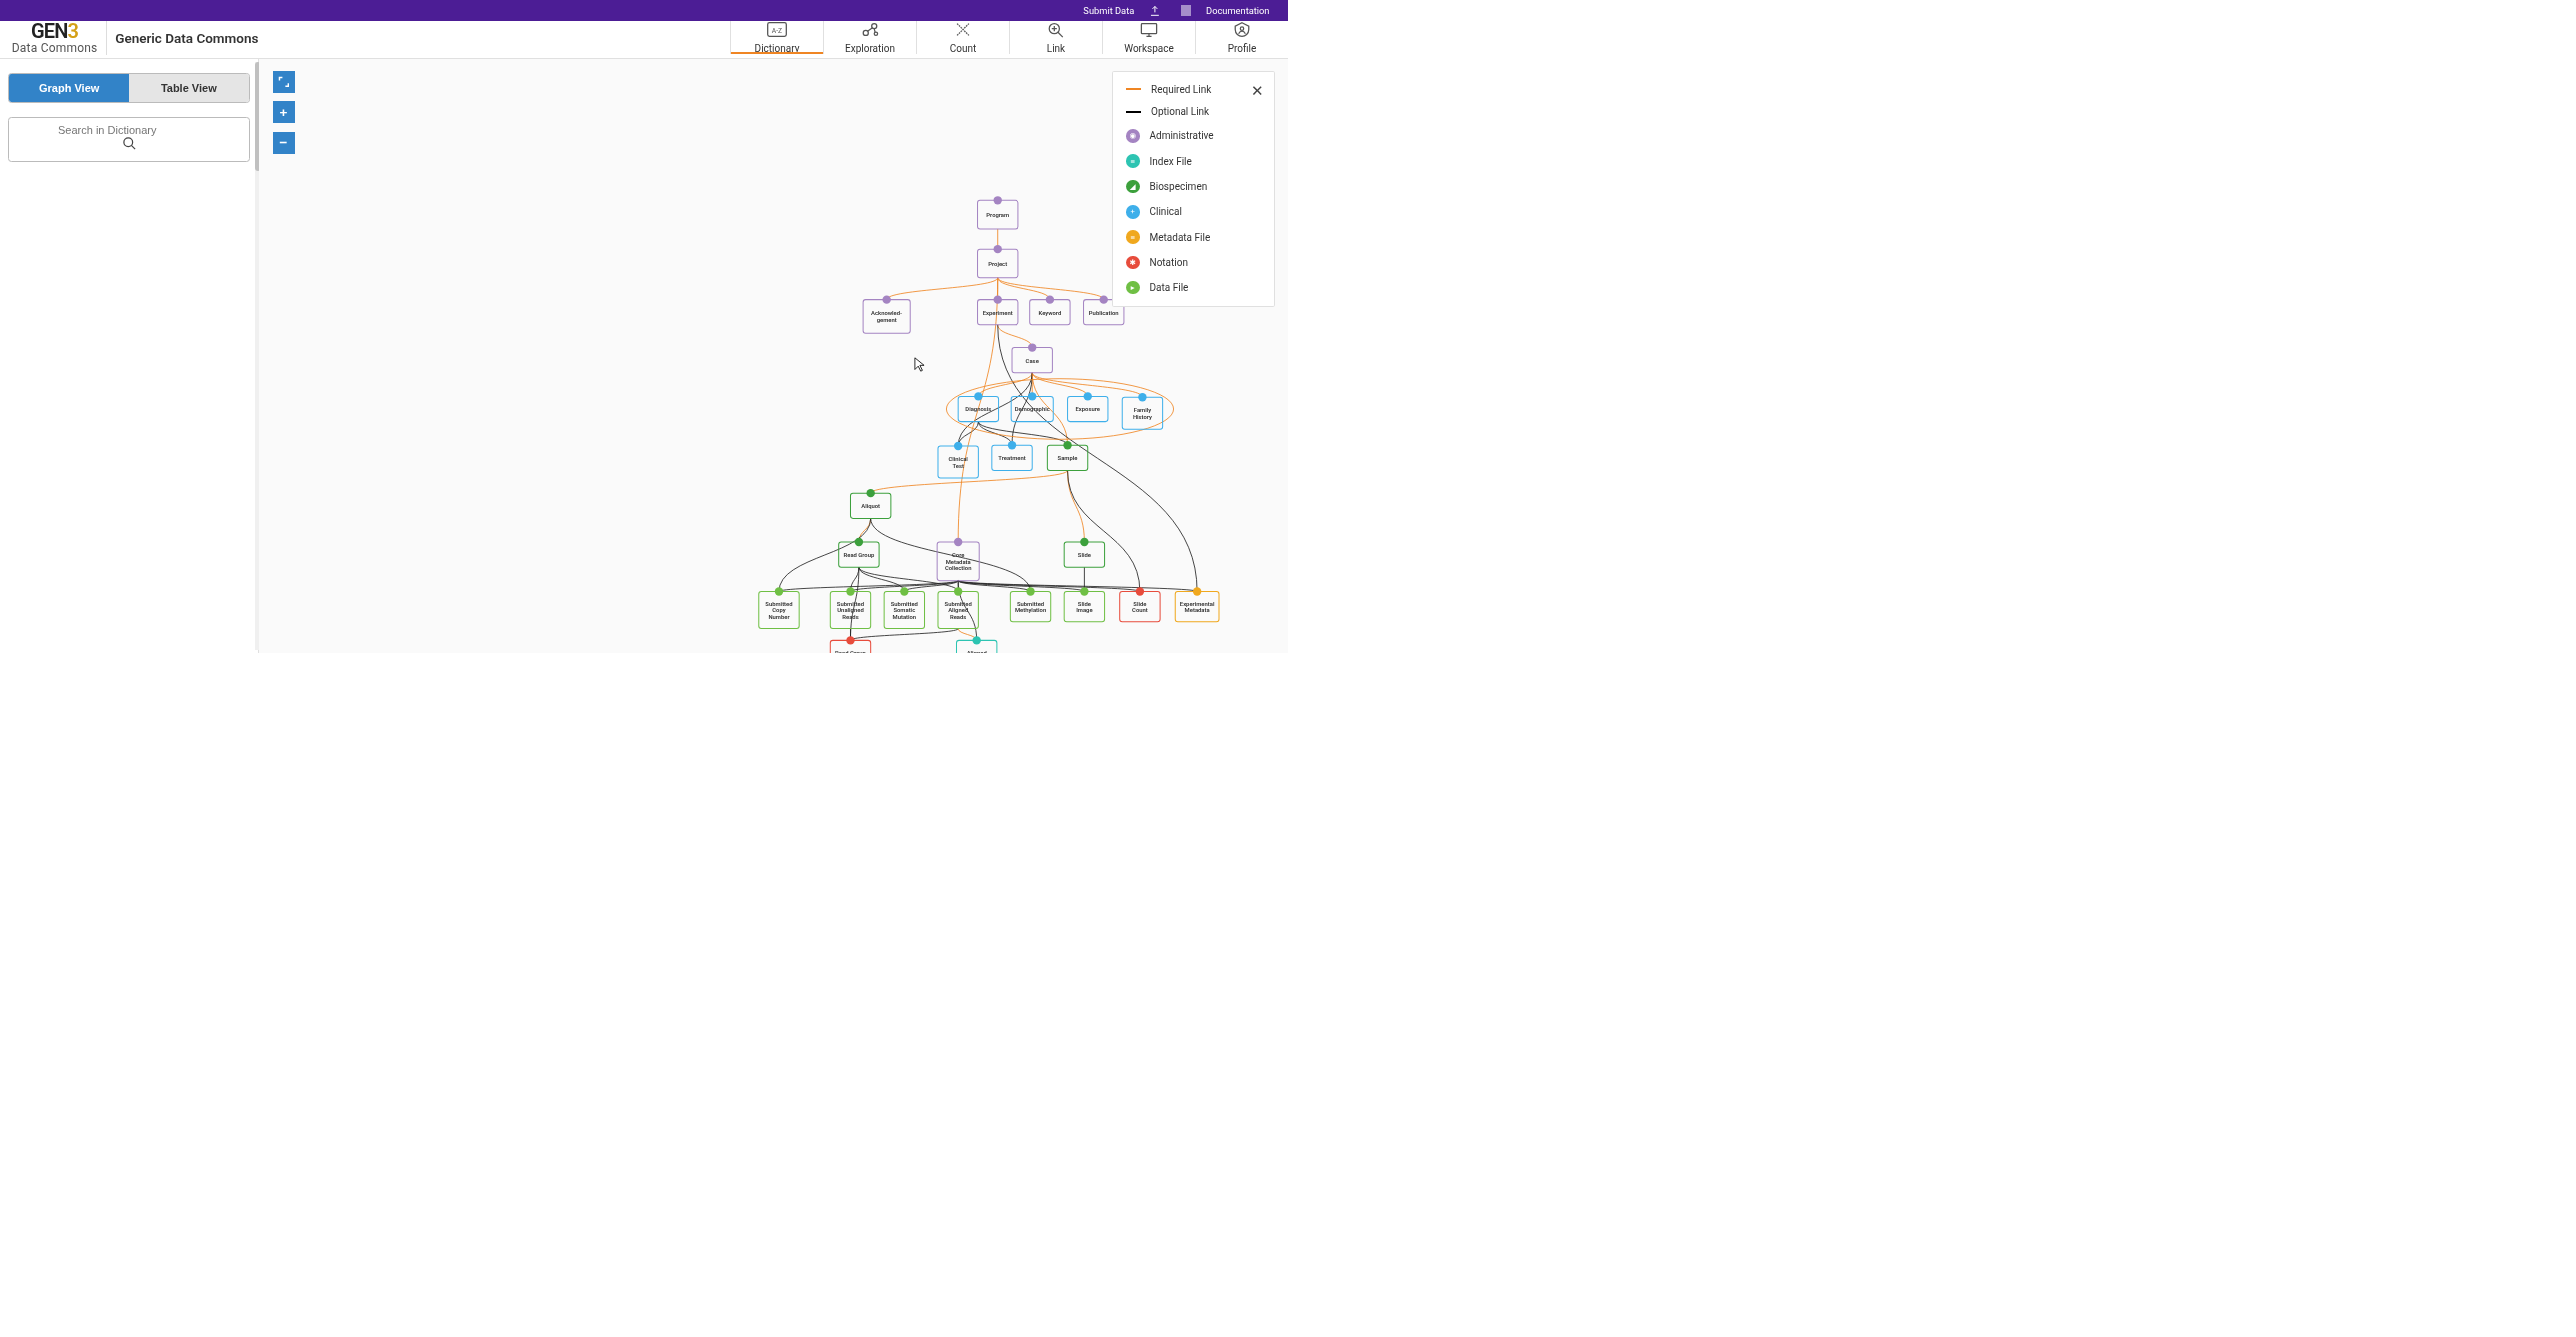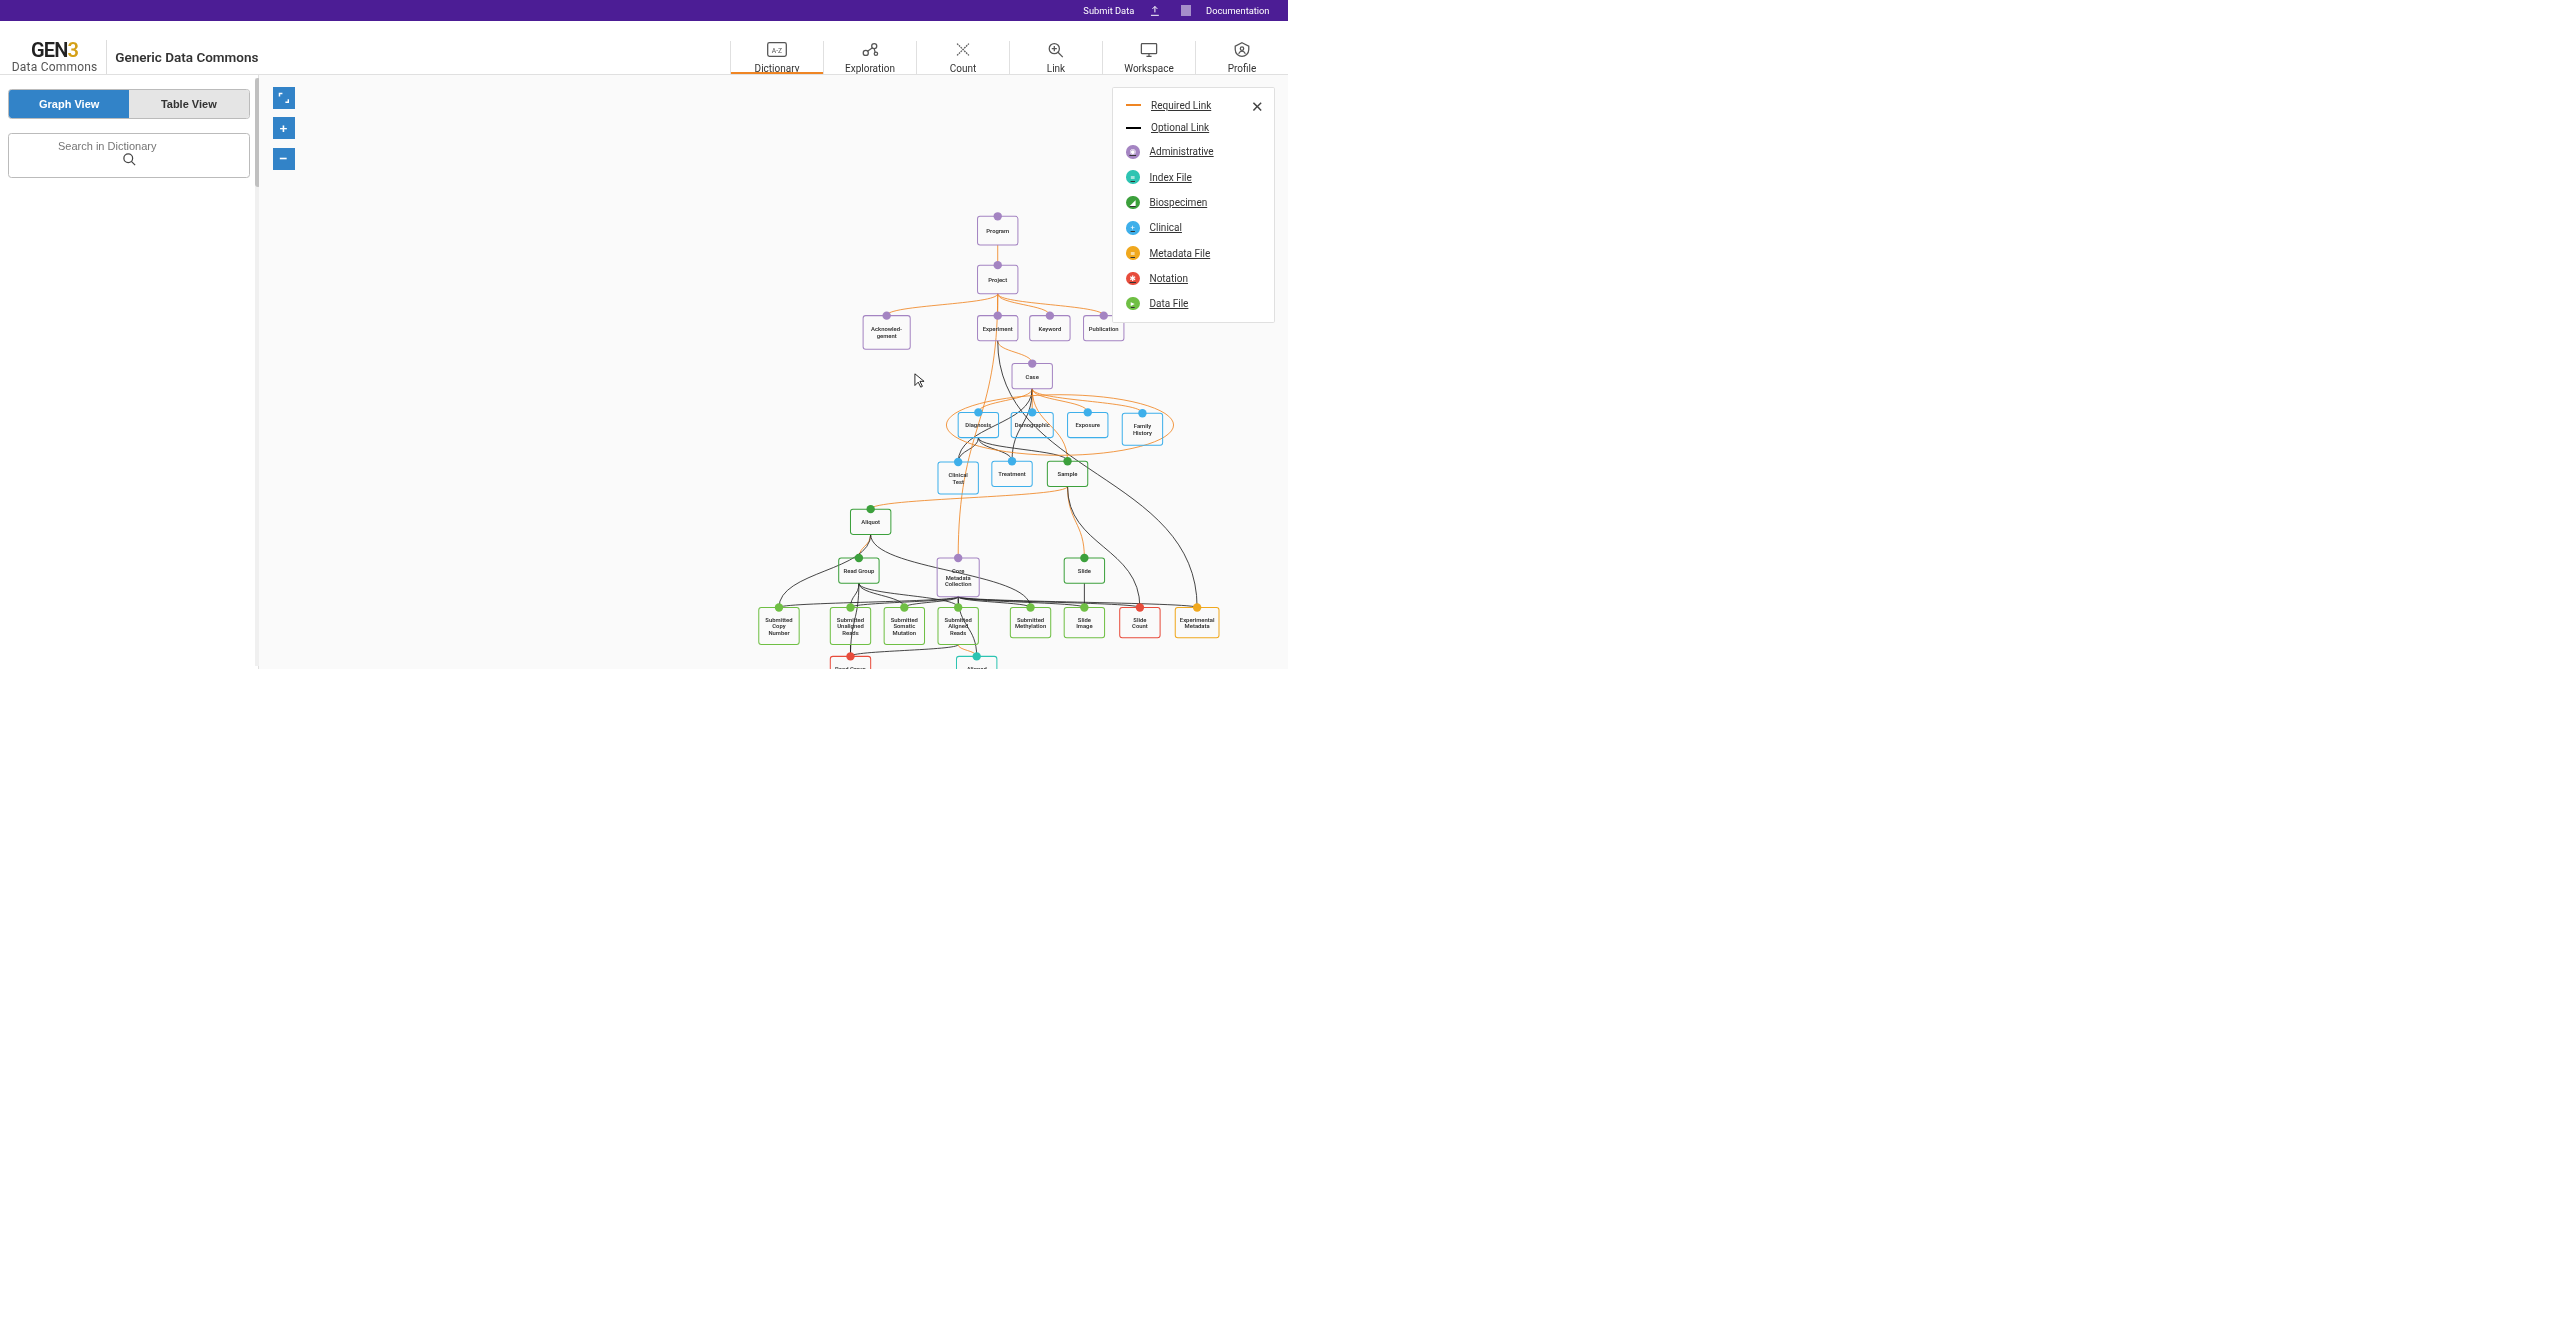--- a/index.html
+++ b/index.html
@@ -31,23 +31,23 @@
 }
 .top-bar .divider {
   width: 0.8px; height: 11.8px; background: rgba(255,255,255,0.5);
 }
 .upload-icon {
   display: inline-block;
   vertical-align: middle;
 }
 .header {
   display: flex;
-  align-items: flex-end;
+  align-items: flex-start;
   border-bottom: 0.8px solid #e0e0e0;
-  height: 54px;
+  height: 38px;
 }
 .logo-area {
   display: flex;
   align-items: center;
   padding: 0 11.8px;
   gap: 8.4px;
 }
 .logo {
   display: flex;
   flex-direction: column;
@@ -183,21 +183,20 @@
   border-radius: 1.7px;
   padding: 11.8px 13.5px;
   width: 163px;
   font-size: 10px;
 }
 .legend-row {
   display: flex;
   align-items: center;
   gap: 10px;
   margin-bottom: 11.8px;
-  text-decoration: underline;
 }
 .legend-row:last-child { margin-bottom: 0; }
 .legend-close {
   position: absolute;
   top: 10px; right: 10px;
   cursor: pointer;
   font-size: 15px;
   color: #444;
 }
 .legend-line {

